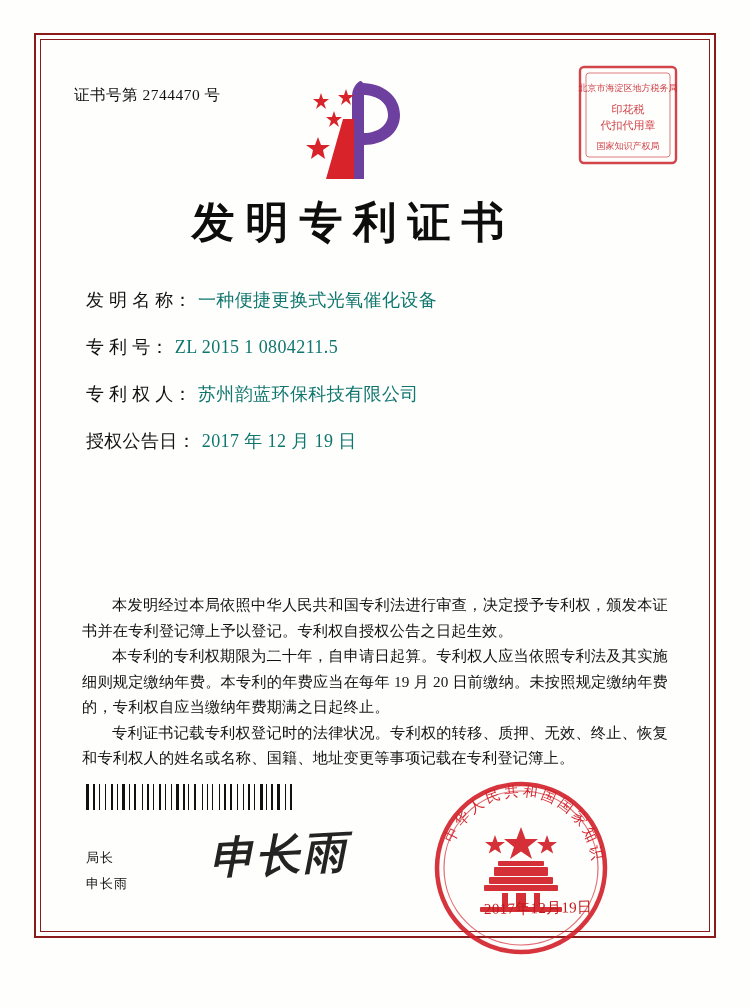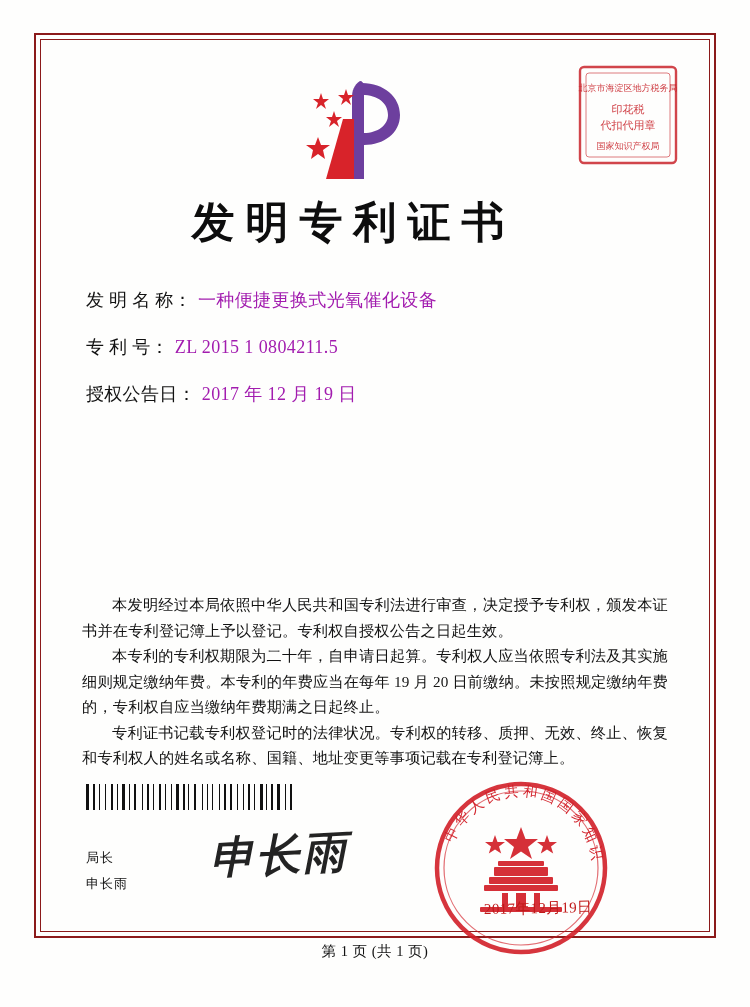--- a/index.html
+++ b/index.html
@@ -88,21 +88,21 @@
     margin-bottom: 25.5px;
     font-size: 18px;
     line-height: 1.2;
     white-space: nowrap;
   }
   .field-label {
     color: #121212;
     letter-spacing: 0.3px;
   }
   .field-value {
-    color: #a21caf;
+    color: #0f766e;
     margin-left: 6px;
     letter-spacing: 0.4px;
     text-align: right;
   }
 
   
   .body-text {
     position: absolute;
     left: 82px; top: 592px;
     width: 586px;
@@ -183,20 +183,21 @@
   }
 </style>
 </head>
 <body>
 
 <div class="cert">
 
   <div class="frame-outer"></div>
   <div class="frame-inner"></div>
 
+  <div class="cert-no">证书号第 2744470 号</div>
 
   <div class="logo">
     <svg viewBox="0 0 118 112" width="118" height="112">
 
       <path d="M64 6 C66 6 68 8 68 11 L68 104 L56 104 L56 22 C56 16 58 10 64 6 Z" fill="#6d3f9e"></path>
       <path d="M66 8 C88 8 104 22 104 40 C104 58 88 70 68 70 L68 58 C82 58 92 50 92 40 C92 28 82 20 66 20 Z" fill="#6d3f9e"></path>
 
       <path d="M47 44 L58 44 L58 104 L30 104 Z" fill="#d8232a"></path>
 
       <polygon points="22,62 25,70 34,70 27,75 29,84 22,79 15,84 17,75 10,70 19,70" fill="#d8232a"></polygon>
@@ -222,20 +223,24 @@
   <div class="main-title">发明专利证书</div>
 
   <div class="fields">
     <div class="field-row">
       <span class="field-label">发 明 名 称：</span>
       <span class="field-value">一种便捷更换式光氧催化设备</span>
     </div>
     <div class="field-row">
       <span class="field-label">专 利 号：</span>
       <span class="field-value">ZL 2015 1 0804211.5</span>
+    </div>
+    <div class="field-row">
+      <span class="field-label">专 利 权 人：</span>
+      <span class="field-value">苏州韵蓝环保科技有限公司</span>
     </div>
     <div class="field-row">
       <span class="field-label">授权公告日：</span>
       <span class="field-value">2017 年 12 月 19 日</span>
     </div>
   </div>
 
   <div class="body-text">
     <p>本发明经过本局依照中华人民共和国专利法进行审查，决定授予专利权，颁发本证书并在专利登记簿上予以登记。专利权自授权公告之日起生效。</p>
     <p>本专利的专利权期限为二十年，自申请日起算。专利权人应当依照专利法及其实施细则规定缴纳年费。本专利的年费应当在每年 19 月 20 日前缴纳。未按照规定缴纳年费的，专利权自应当缴纳年费期满之日起终止。</p>
@@ -345,15 +350,14 @@
         <rect x="48" y="128" width="82" height="5" rx="1"></rect>
       </g>
 
       <text font-family="DejaVu Serif, serif" font-size="14.5" fill="#d21f28" letter-spacing="3.4" opacity="0.95">
         <textPath href="#sealArcTop" startOffset="11%">中华人民共和国国家知识产权局</textPath>
       </text>
     </svg>
   </div>
   <div class="seal-date">2017年12月19日</div>
 
-  <div class="footer">第 1 页 (共 1 页)</div>
 
 </div>
 
 </body></html>

